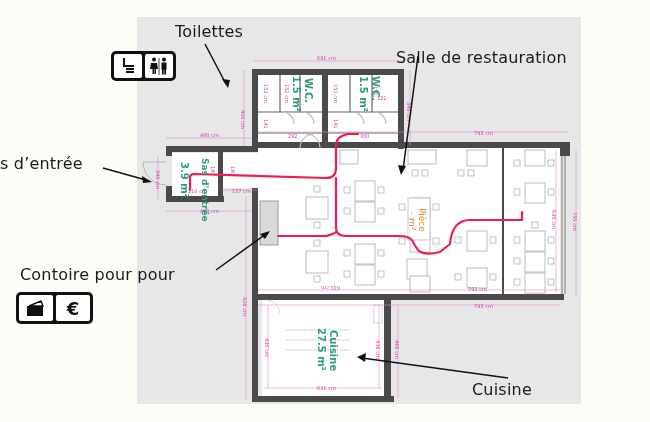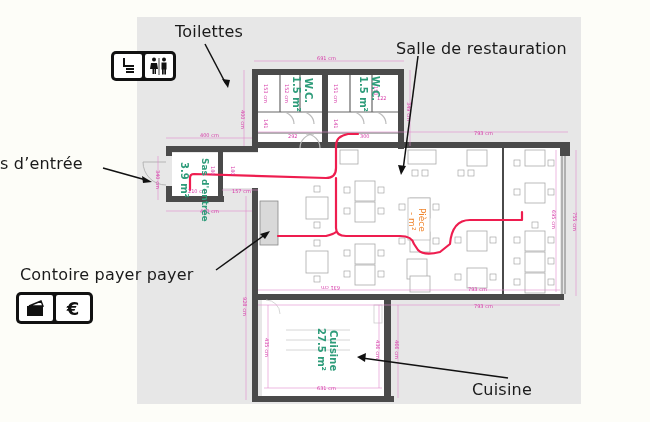--- a/index.html
+++ b/index.html
@@ -233,23 +233,23 @@
   <g fill="#111">
     <polygon points="228,88 222,79 230,80"></polygon>
     <polygon points="401,175 398,165 406,166"></polygon>
     <polygon points="152,182 142,176 143,183"></polygon>
     <polygon points="270,231 260,234 265,239"></polygon>
     <polygon points="357,357 366,353 365,362"></polygon>
   </g>
 </svg>
 
 <div class="label" style="left:146px;top:22px;margin-left:29px;">Toilettes</div>
-<div class="label" style="left:396px;top:39px;">Salle de restauration</div>
+<div class="label" style="left:396px;top:48px;">Salle de restauration</div>
 <div class="label" style="left:0px;top:154px;">s d’entrée</div>
-<div class="label" style="left:20px;top:265px;">Contoire payer payer</div>
+<div class="label" style="left:20px;top:265px;">Contoire pour pour</div>
 <div class="label" style="left:472px;top:380px;">Cuisine</div>
 
 <div class="iconbox" style="left:111px;top:51px;">
   <div class="iconcell">
     <svg width="16" height="18" viewBox="0 0 16 18">
       <rect x="3" y="1" width="2" height="8" fill="#111"></rect>
       <rect x="3" y="8" width="11" height="2" fill="#111"></rect>
       <rect x="6" y="11" width="8" height="2" fill="#111"></rect>
       <rect x="6" y="14" width="8" height="2" fill="#111"></rect>
     </svg>

